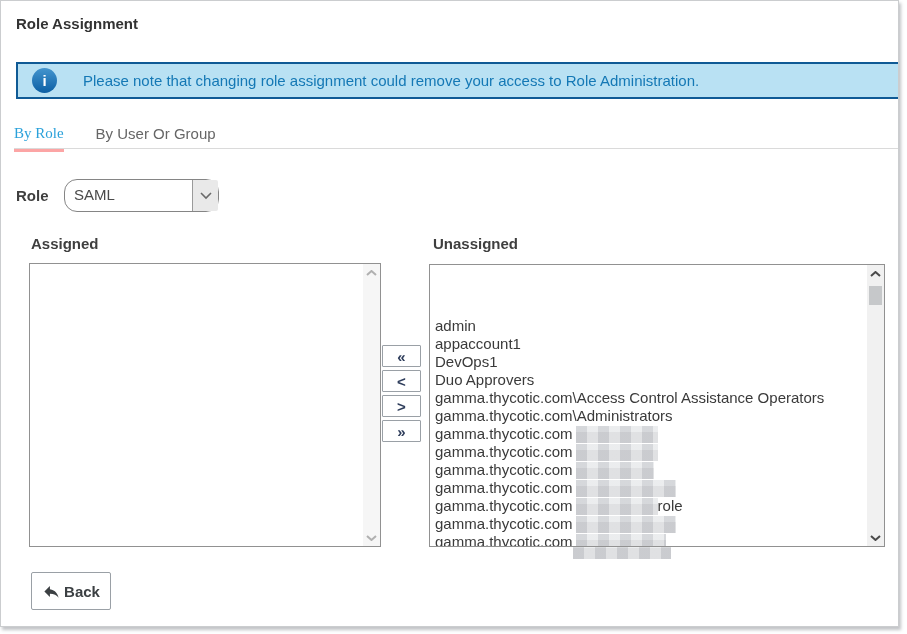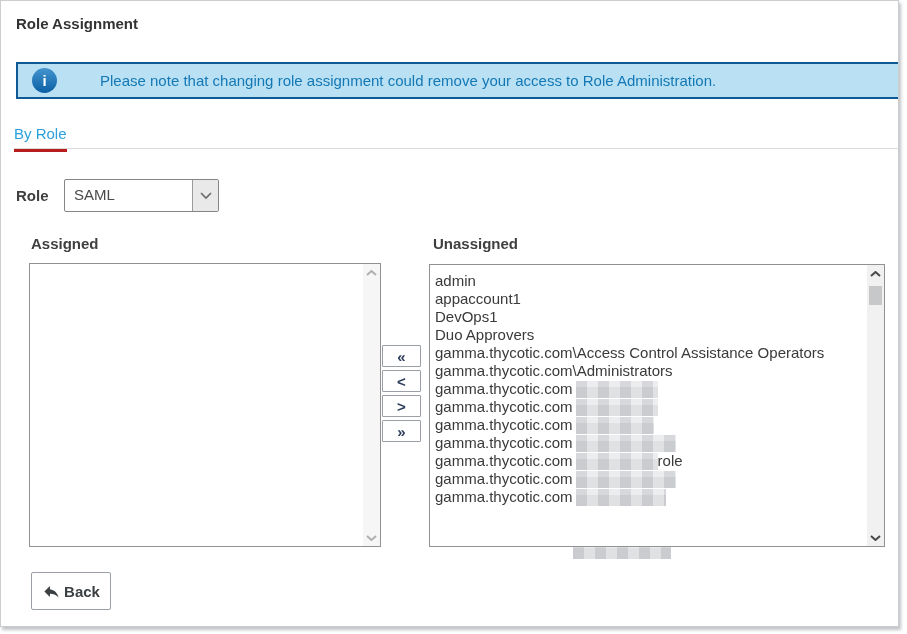--- a/index.html
+++ b/index.html
@@ -16,46 +16,46 @@
     position:absolute; left:15px; right:0; top:61px; height:37px;
     background:#b9e1f3; border:2px solid #0f5a95; border-right:none;
     display:flex; align-items:center;
   }
   .banner-icon {
     margin-left:14px; width:25px; height:25px; border-radius:50%;
     background:linear-gradient(#4495ce,#0b5fa4);
     color:#fff; font-weight:bold; font-size:15px;
     display:flex; align-items:center; justify-content:center;
   }
-  .banner-text { margin-left:43px; color:#1478b5; font-size:15px; }
+  .banner-text { margin-left:26px; color:#1478b5; font-size:15px; }
 
   .tabs { position:absolute; left:13px; top:124px; display:flex; gap:32px; }
   .tab { font-size:15px; padding-bottom:7px; cursor:default; }
-  .tab.active { color:#2aa1da; border-bottom:3px solid #b91c1c; }
+  .tab.active { color:#2aa1da; border-bottom:3px solid #fca5a5;font-family:Liberation Serif, serif; }
   .tab.inactive { color:#666; }
   .tabs-rule { position:absolute; left:13px; right:0; top:147px; height:1px; background:#dadada; }
 
   .role-label { position:absolute; left:15px; top:186px; font-size:15px; font-weight:bold; color:#3f3f3f; }
   .dropdown {
     position:absolute; left:63px; top:178px; width:155px; height:33px;
-    background:#fff; border:1px solid #858585; border-radius:2px; display:flex;
+    background:#fff; border:1px solid #858585; border-radius:13px; display:flex;
   }
   .dropdown-value { flex:1; padding-left:9px; line-height:30px; font-size:15px; color:#4a4a4a; }
   .dropdown-arrow {
     width:26px; background:#e9e9e9; border-left:1px solid #9a9a9a;
     display:flex; align-items:center; justify-content:center; border-radius:0 2px 2px 0;
   }
 
   .assigned-label  { position:absolute; left:30px;  top:234px; font-size:15px; font-weight:bold; color:#3f3f3f; }
   .unassigned-label{ position:absolute; left:432px; top:234px; font-size:15px; font-weight:bold; color:#3f3f3f; }
 
   .listbox { position:absolute; background:#fff; border:1px solid #919191; display:flex; overflow:hidden; }
   .assigned-box   { left:28px;  top:262px; width:352px; height:284px; }
   .unassigned-box { left:428px; top:263px; width:456px; height:283px; }
-  .list-content { flex:1; padding:7px 0 0 5px; font-size:15px; line-height:18px; color:#3a3a3a; white-space:nowrap; overflow:hidden; }
+  .list-content { flex:1; padding:7px 0 0 5px; font-size:15px; line-height:18px; color:#3a3a3a; white-space:nowrap; overflow:hidden;margin-top:45px; }
   .list-item { height:18px; }
 
   .scrollbar { width:17px; display:flex; flex-direction:column; align-items:center; }
   .sb-light { background:#f6f6f6; }
   .sb-dark  { background:#f1f1f1; }
   .sb-arrow { width:17px; height:17px; display:flex; align-items:center; justify-content:center; }
   .sb-thumb { width:13px; height:19px; background:#c6c8ca; margin-top:4px; }
   .sb-spacer { flex:1; }
 
   .redacted {
@@ -92,20 +92,21 @@
 
   <div class="page-title">Role Assignment</div>
 
   <div class="banner">
     <div class="banner-icon">i</div>
     <div class="banner-text">Please note that changing role assignment could remove your access to Role Administration.</div>
   </div>
 
   <div class="tabs">
     <div class="tab active">By Role</div>
+    <div class="tab inactive">By User Or Group</div>
   </div>
   <div class="tabs-rule"></div>
 
   <div class="role-label">Role</div>
   <div class="dropdown">
     <div class="dropdown-value">SAML</div>
     <div class="dropdown-arrow">
       <svg width="12" height="8" viewBox="0 0 12 8">
           <polyline points="1,1 6,6 11,1" fill="none" stroke="#6a6a6a" stroke-width="1.6"></polyline>
         </svg>

